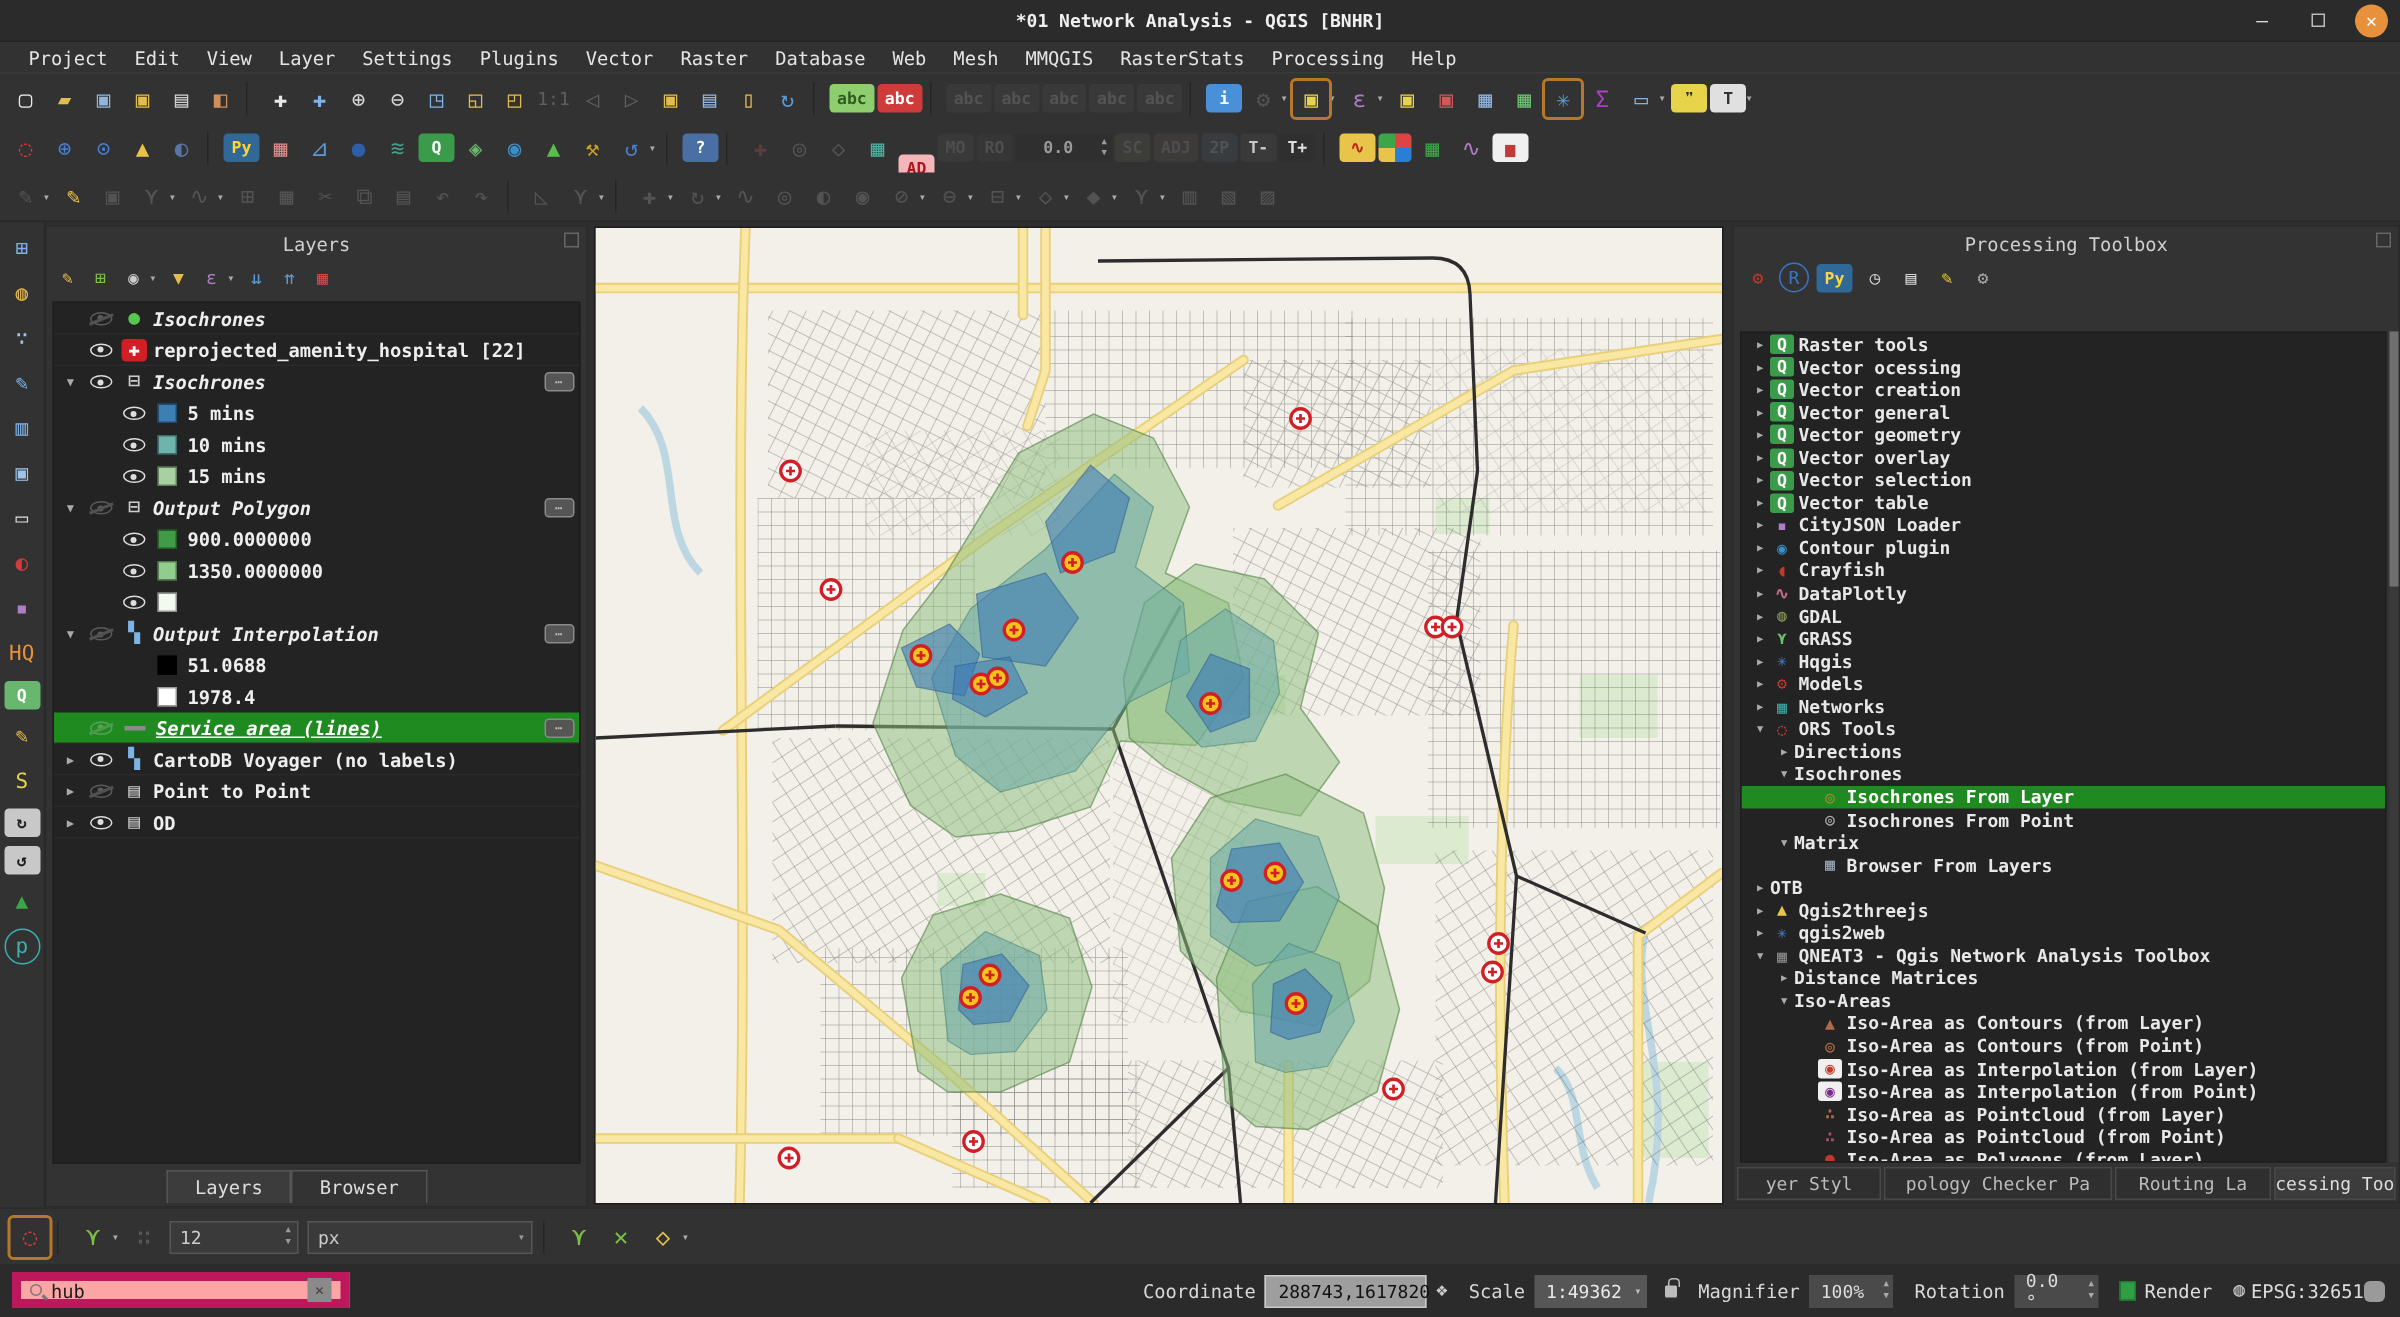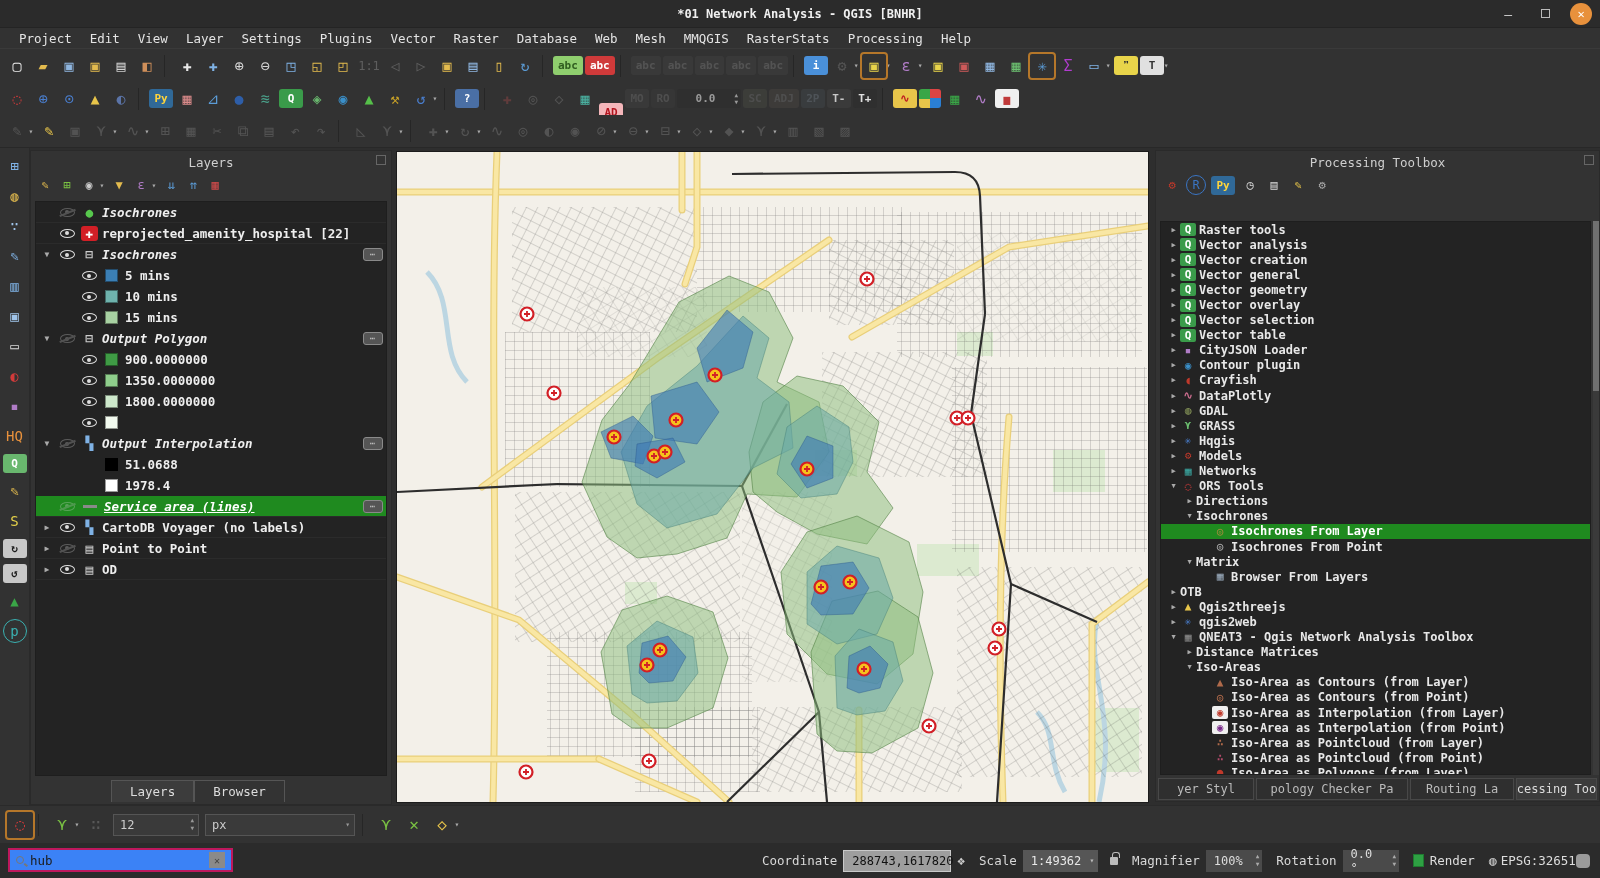--- a/index.html
+++ b/index.html
@@ -82,21 +82,21 @@
   .ptab{flex:0 0 auto;height:22px;display:flex;align-items:center;justify-content:center;font-size:12px;color:#bbb;background:#2f2f2f;border:1px solid #484848;padding:0 6px;overflow:hidden;white-space:nowrap;}
   .ptab.active{background:#3c3c3c;color:#ddd;}
   
   #snapbar{position:absolute;left:0;top:805px;width:1600px;height:38px;background:#323232;display:flex;align-items:center;padding-left:6px;border-top:1px solid #2a2a2a;}
   #snapbar .tbi{width:28px;height:28px;font-size:16px;}
   .combo{height:22px;background:#3a3a3a;border:1px solid #555;color:#ccc;font-size:12px;display:flex;align-items:center;padding:0 6px;position:relative;margin:0 3px;flex:0 0 auto;}
   .combo .caret{position:absolute;right:4px;font-size:8px;color:#999;}
   .combo .arr{position:absolute;right:4px;top:1px;font-size:6px;line-height:8px;color:#999;}
   
   #statusbar{position:absolute;left:0;top:843px;width:1600px;height:35px;background:#2b2b2b;display:flex;align-items:center;font-size:12.5px;color:#ddd;}
-  #status-filter{position:absolute;left:8px;top:5px;width:225px;height:24px;background:#3b82f6;border:2px solid #be185d;display:flex;align-items:center;padding:0 6px;gap:6px;color:#1c1c1c;}
+  #status-filter{position:absolute;left:8px;top:5px;width:225px;height:24px;background:#fca5a5;border:6px solid #be185d;display:flex;align-items:center;padding:0 6px;gap:6px;color:#1c1c1c;}
   #status-filter .mag{border-color:#777;}
   #status-filter .mag::after{background:#777;}
   #status-filter .clr{margin-left:auto;width:16px;height:16px;background:#8a8a8a;color:#444;display:flex;align-items:center;justify-content:center;font-size:10px;}
   .sb-label{color:#d8d8d8;margin:0 6px 0 14px;}
   .sb-box{height:22px;display:flex;align-items:center;padding:0 8px;font-size:12px;position:relative;}
   #coord-box{background:#9e9e9e;color:#111;border:1px solid #c9c9c9;width:108px;}
   #scale-box{background:#565656;color:#e8e8e8;width:92px;}
   #scale-box .caret{position:absolute;right:4px;font-size:8px;color:#bbb;}
   #mag-box,#rot-box{background:#4a4a4a;color:#ddd;width:66px;padding-right:14px;}
   .spinarr{position:absolute;right:3px;top:2px;font-size:6px;line-height:8px;color:#aaa;}
@@ -362,26 +362,20 @@
           <span class="expander"></span>
           <span class="eye on"></span>
           <span class="swatch" style="background: rgb(63, 155, 69);"></span>
           <span class="lbl">900.0000000</span>
         </div>
         <div class="lrow child child" style="padding-left: 26px;">
           <span class="expander"></span>
           <span class="eye on"></span>
           <span class="swatch" style="background: rgb(143, 206, 140);"></span>
           <span class="lbl">1350.0000000</span>
-        </div>
-        <div class="lrow child child" style="padding-left: 26px;">
-          <span class="expander"></span>
-          <span class="eye on"></span>
-          <span class="swatch" style="background: rgb(205, 232, 203);"></span>
-          <span class="lbl">1800.0000000</span>
         </div>
         <div class="lrow child" style="padding-left: 26px;">
           <span class="expander"></span>
           <span class="eye on"></span>
           <span class="swatch" style="background: rgb(242, 250, 239);"></span>
           <span class="lbl"></span>
         </div>
         <div class="lrow grp child" style="padding-left: 4px;">
           <span class="expander">▼</span>
           <span class="eye off"></span>
@@ -637,21 +631,21 @@
       </div>
     <div id="proc-tree">
         <div class="prow" style="padding-left: 6px;">
           <span class="expander">▶</span>
           <span class="picon" style="color: rgb(255, 255, 255); background: rgb(58, 155, 74); border-radius: 2px;">Q</span>
           <span>Raster tools</span>
         </div>
         <div class="prow" style="padding-left: 6px;">
           <span class="expander">▶</span>
           <span class="picon" style="color: rgb(255, 255, 255); background: rgb(58, 155, 74); border-radius: 2px;">Q</span>
-          <span>Vector analysis</span>
+          <span>Vector ocessing</span>
         </div>
         <div class="prow" style="padding-left: 6px;">
           <span class="expander">▶</span>
           <span class="picon" style="color: rgb(255, 255, 255); background: rgb(58, 155, 74); border-radius: 2px;">Q</span>
           <span>Vector creation</span>
         </div>
         <div class="prow" style="padding-left: 6px;">
           <span class="expander">▶</span>
           <span class="picon" style="color: rgb(255, 255, 255); background: rgb(58, 155, 74); border-radius: 2px;">Q</span>
           <span>Vector general</span>

